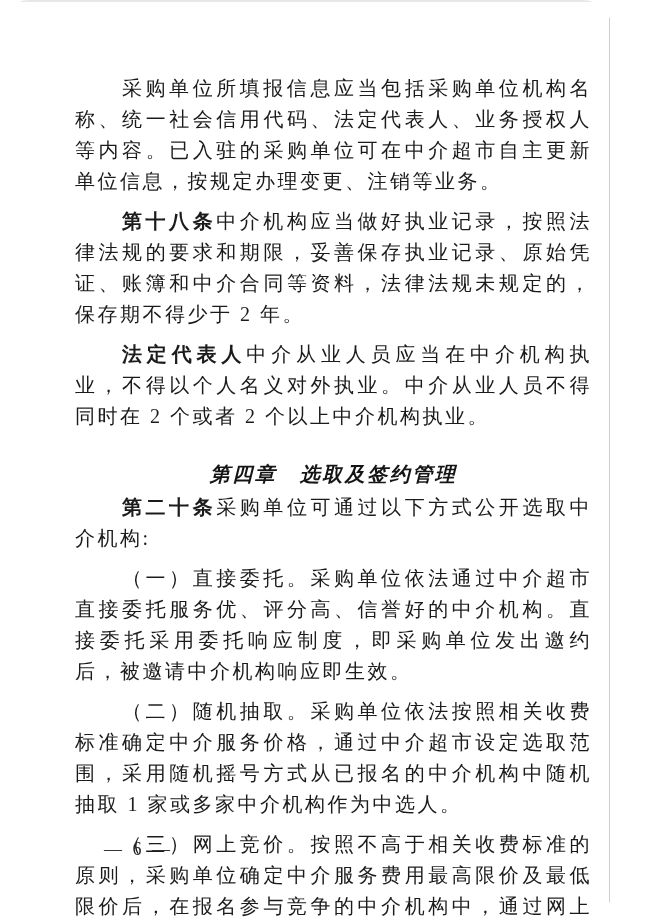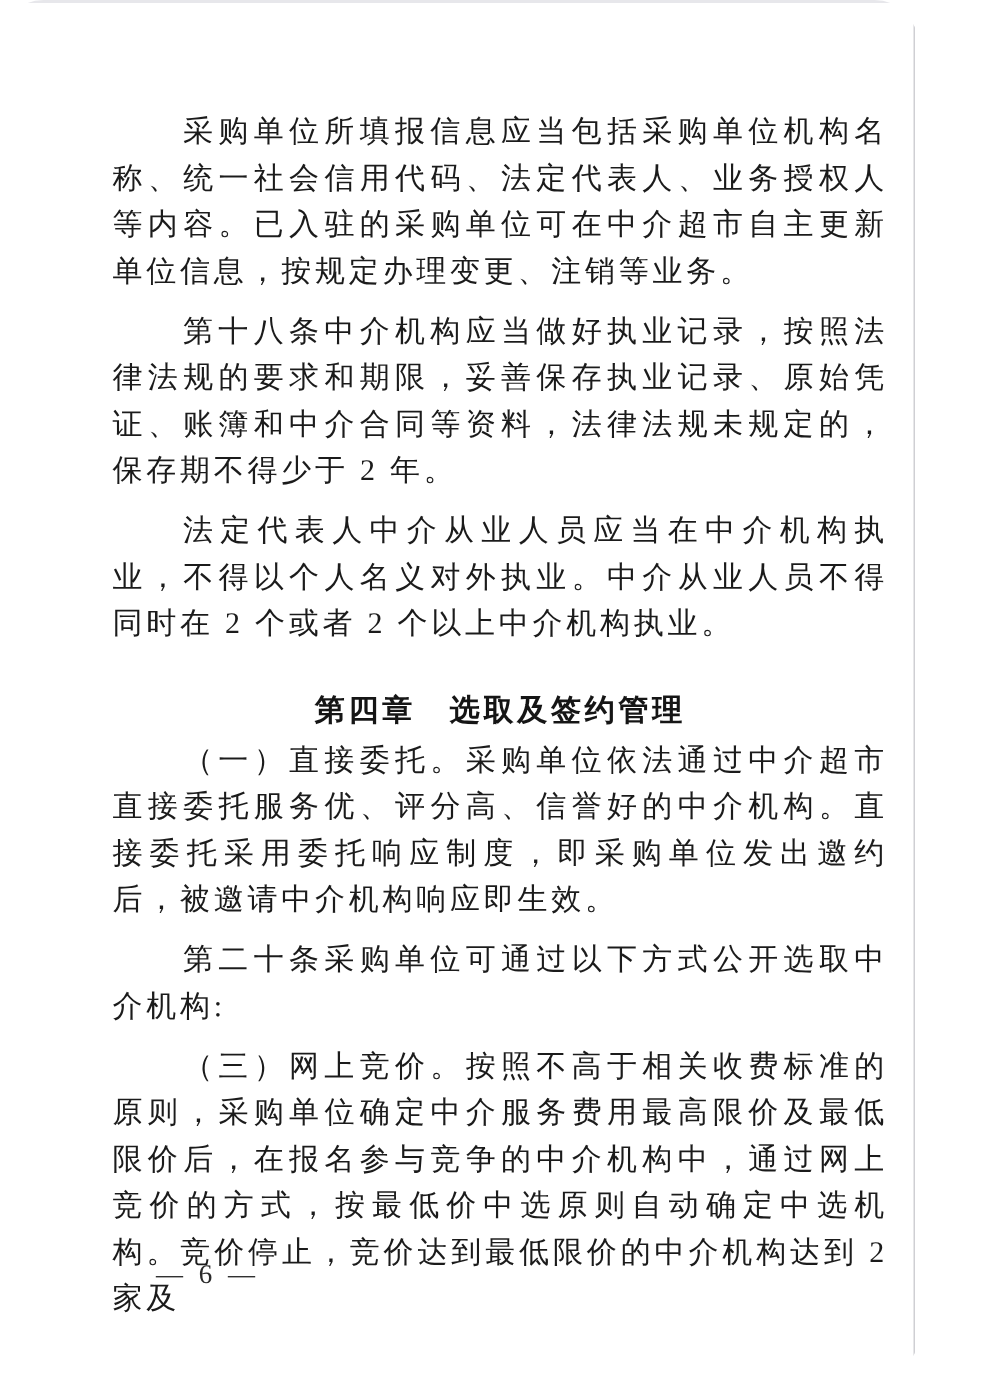--- a/index.html
+++ b/index.html
@@ -38,32 +38,33 @@
   .para {
     margin: 0 0 9px 0;
     font-size: 20px;
     line-height: 31px;
     letter-spacing: 2.5px;
     text-align: justify;
     text-indent: 47px;
   }
   .para .lead {
     font-family: "Liberation Sans", "DejaVu Sans", sans-serif;
-    font-weight: normal;
+    font-weight: bold;
   }
   .chapter {
     margin: 27px 0 2px 0;
     font-size: 20px;
     line-height: 31px;
     letter-spacing: 2.5px;
     text-align: center;
     text-indent: 0;
     font-family: "Liberation Sans", "DejaVu Sans", sans-serif;
     font-weight: bold;
     color: #151515;
+    font-style: italic;
   }
   .page-number {
     position: absolute;
     left: 104px;
     top: 838px;
     font-size: 18px;
     line-height: 22px;
     letter-spacing: 3px;
     color: #2a2a2a;
   }
@@ -78,23 +79,24 @@
   <div class="content">
 
     <p class="para"><span>采购单位所填报信息应当包括采购单位机构名称、统一社会信用代码、法定代表人、业务授权人等内容。已入驻的采购单位可在中介超市自主更新单位信息，按规定办理变更、注销等业务。</span></p>
 
     <p class="para"><b class="lead">第十八条</b><span>中介机构应当做好执业记录，按照法律法规的要求和期限，妥善保存执业记录、原始凭证、账簿和中介合同等资料，法律法规未规定的，保存期不得少于 2 年。</span></p>
 
     <p class="para"><b class="lead">法定代表人</b><span>中介从业人员应当在中介机构执业，不得以个人名义对外执业。中介从业人员不得同时在 2 个或者 2 个以上中介机构执业。</span></p>
 
     <h2 class="chapter">第四章　选取及签约管理</h2>
 
+    <p class="para"><b class="lead">第二十条</b><span>采购单位可通过以下方式公开选取中介机构:</span></p>
+
     <p class="para"><span>（一）直接委托。采购单位依法通过中介超市直接委托服务优、评分高、信誉好的中介机构。直接委托采用委托响应制度，即采购单位发出邀约后，被邀请中介机构响应即生效。</span></p>
 
-    <p class="para"><b class="lead">第二十条</b><span>采购单位可通过以下方式公开选取中介机构:</span></p>
-
+    <p class="para"><span>（二）随机抽取。采购单位依法按照相关收费标准确定中介服务价格，通过中介超市设定选取范围，采用随机摇号方式从已报名的中介机构中随机抽取 1 家或多家中介机构作为中选人。</span></p>
 
     <p class="para"><span>（三）网上竞价。按照不高于相关收费标准的原则，采购单位确定中介服务费用最高限价及最低限价后，在报名参与竞争的中介机构中，通过网上竞价的方式，按最低价中选原则自动确定中选机构。竞价停止，竞价达到最低限价的中介机构达到 2 家及</span></p>
 
   </div>
 
   <div class="page-number">— 6 —</div>
 </div>
 
 </body></html>

